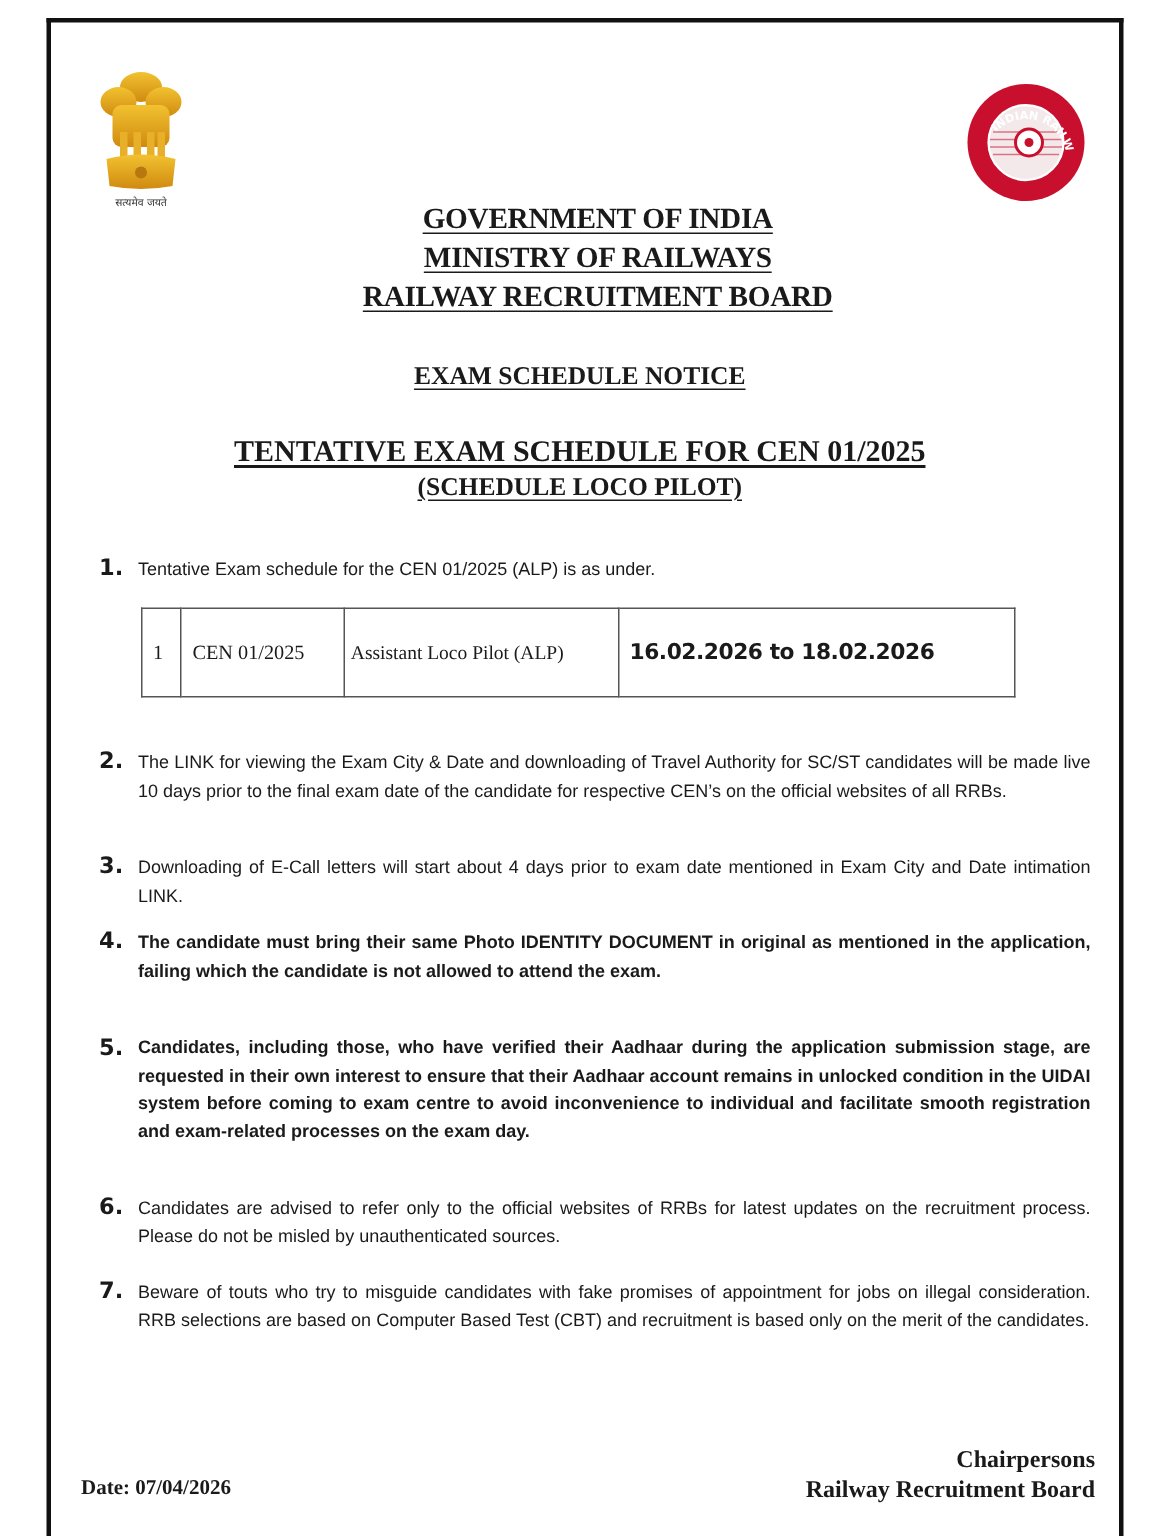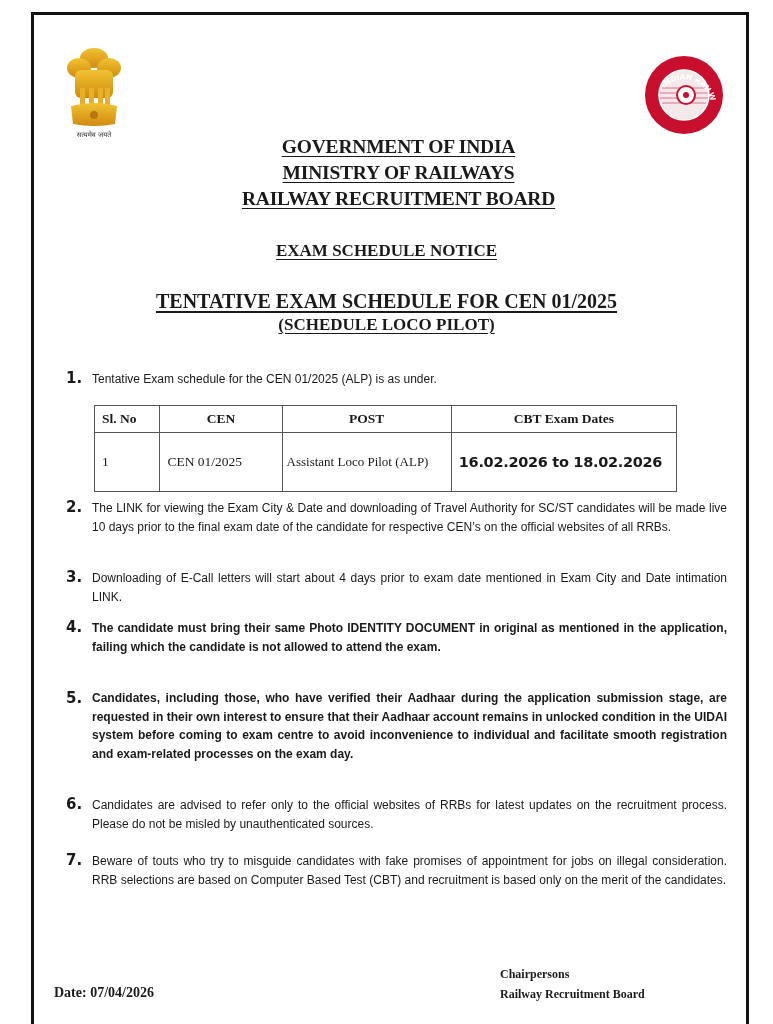--- a/index.html
+++ b/index.html
@@ -21,21 +21,21 @@
   .num { position: absolute; left: 66px; font-size: 15px; font-weight: bold;
          font-family: "DejaVu Sans", sans-serif; }
   .bold { font-weight: bold; }
   table.sched { position: absolute; left: 94px; top: 405px; width: 583px; border-collapse: collapse;
                 font-size: 13.5px; }
   table.sched td, table.sched th { border: 1px solid #555; height: 26px; padding: 0 7px; }
   table.sched th { font-weight: bold; text-align: center; }
   .c1 { width: 51px; } .c2 { width: 108px; } .c3 { width: 156px; } .c4 { width: 212px; }
   .dates { font-weight: bold; font-size: 14.5px; font-family: "DejaVu Sans", sans-serif; letter-spacing: -0.3px; }
   .footer-date { position: absolute; left: 54px; top: 985px; font-weight: bold; font-size: 14px; }
-  .sign { position: absolute; left: 500px; width: 230px; text-align: left; font-weight: bold; font-size: 12px; line-height: 20px; }
+  .sign { position: absolute; left: 500px; width: 230px; text-align: right; font-weight: bold; font-size: 16px; line-height: 20px; }
 </style>
 </head>
 <body>
 
 <div class="frame"></div>
 
 <div class="emblem">
   <svg width="62" height="96" viewBox="0 0 62 96">
     <defs>
       <linearGradient id="gold" x1="0" y1="0" x2="0" y2="1">
@@ -82,26 +82,20 @@
 <div class="heading h-main h3">RAILWAY RECRUITMENT BOARD</div>
 <div class="heading h4">EXAM SCHEDULE NOTICE</div>
 <div class="heading h5">TENTATIVE EXAM SCHEDULE FOR CEN 01/2025</div>
 <div class="heading h6">(SCHEDULE LOCO PILOT)</div>
 
 <span class="num" style="top:369px">1.</span>
 <div class="para" style="top:370px">Tentative Exam schedule for the CEN 01/2025 (ALP) is as under.</div>
 
 <table class="sched">
   <tbody>
-      <tr>
-    <th class="c1" style="text-align:left">Sl. No</th>
-    <th class="c2">CEN</th>
-    <th class="c3">POST</th>
-    <th class="c4">CBT Exam Dates</th>
-  </tr>
   <tr>
     <td>1</td>
     <td>CEN 01/2025</td>
     <td style="font-size:13px;padding:16px 4px">Assistant Loco Pilot (ALP)</td>
     <td class="dates">16.02.2026 to 18.02.2026</td>
   </tr>
 </tbody>
   </table>
 
 <span class="num" style="top:498px">2.</span>

